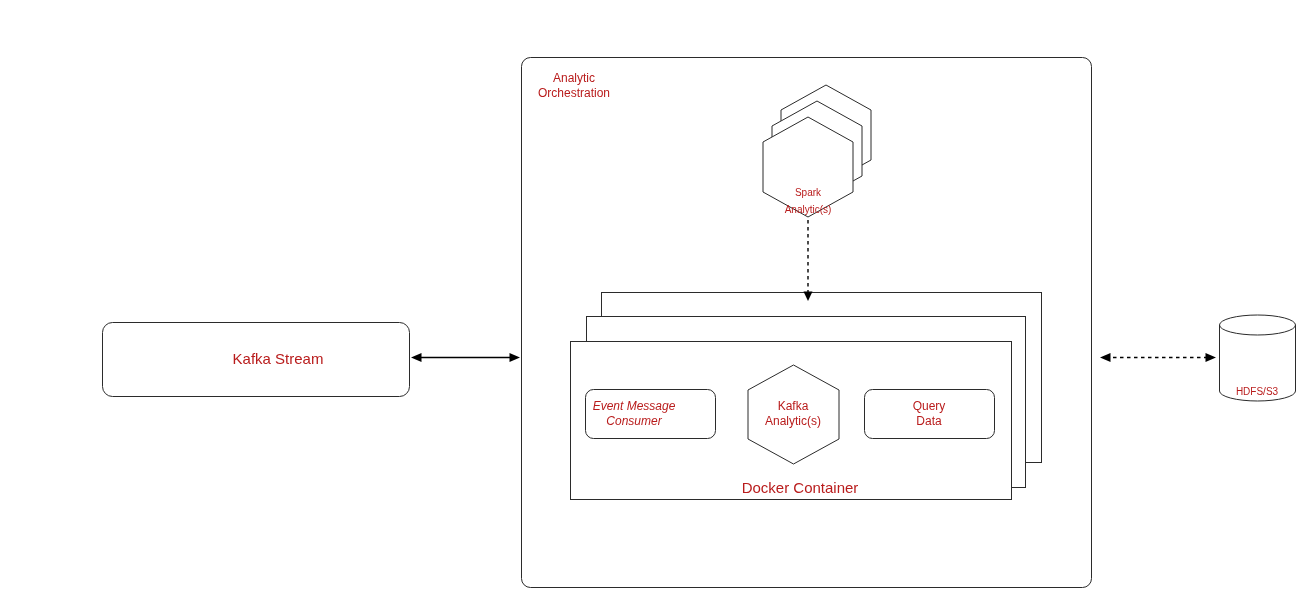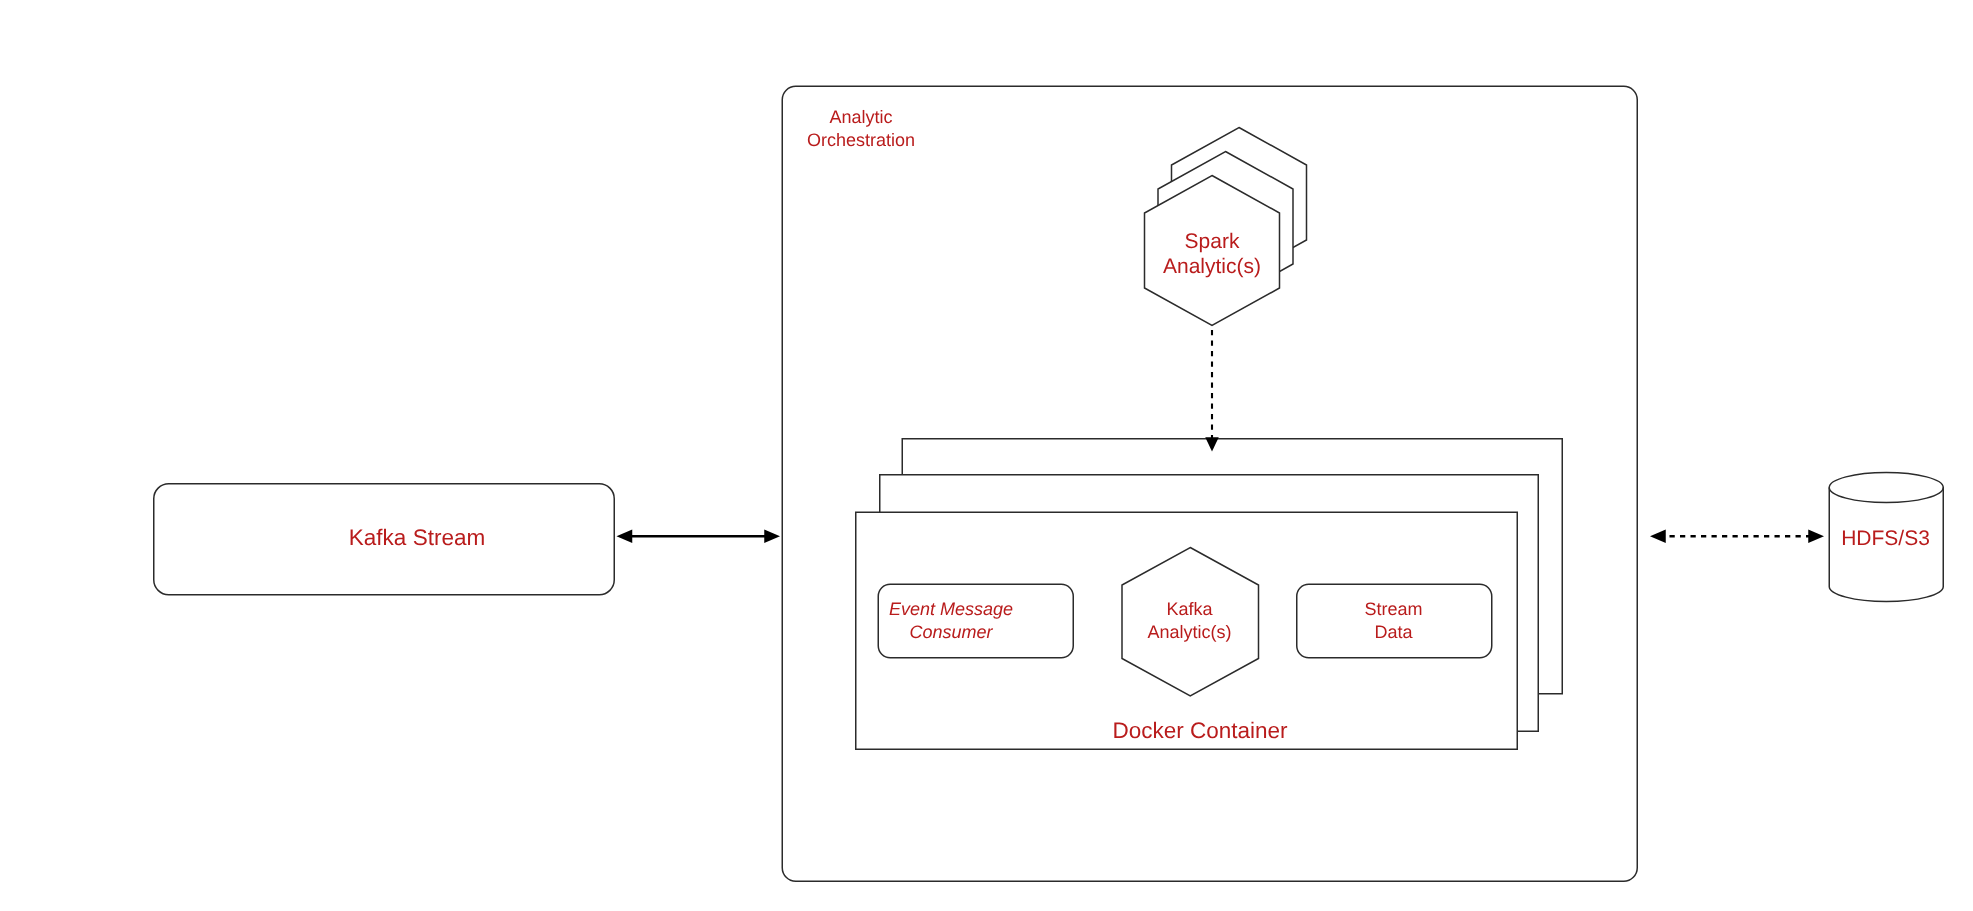--- a/index.html
+++ b/index.html
@@ -13,21 +13,21 @@
   }
   .diagram-svg { position: absolute; left: 0; top: 0; }
   .lbl {
     position: absolute;
     transform: translate(-50%, -50%);
     text-align: center;
     color: #b91c1c;
     white-space: nowrap;
   }
   .lbl-15 { font-size: 15px; line-height: 18px; padding-left: 44px; }
-  .lbl-13 { font-size: 14px; line-height: 17px; }
+  .lbl-13 { font-size: 10px; line-height: 17px; margin-top: 32px; }
   .lbl-12 { font-size: 12px; line-height: 15px; }
 </style>
 </head>
 <body>
 
 <div class="canvas">
 
   <svg class="diagram-svg" width="1315" height="607" viewBox="0 0 1315 607">
 
     <g fill="#ffffff" stroke="#2b2b2b" stroke-width="1">
@@ -83,21 +83,21 @@
     <div>Event Message</div>
     <div>Consumer</div>
   </div>
 
   <div class="lbl lbl-12" style="left:793px; top:414px;">
     <div>Kafka</div>
     <div>Analytic(s)</div>
   </div>
 
   <div class="lbl lbl-12" style="left:929px; top:414px;">
-    <div>Stream</div>
+    <div>Query</div>
     <div>Data</div>
   </div>
 
   <div class="lbl lbl-15" style="left:778px; top:488px;">Docker Container</div>
 
   <div class="lbl lbl-13" style="left:1257px; top:359px;">HDFS/S3</div>
 
 </div>
 
 </body></html>

